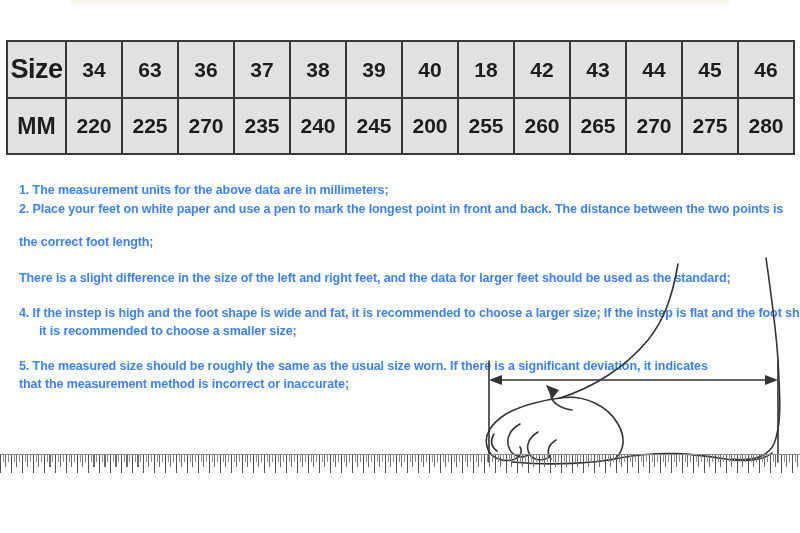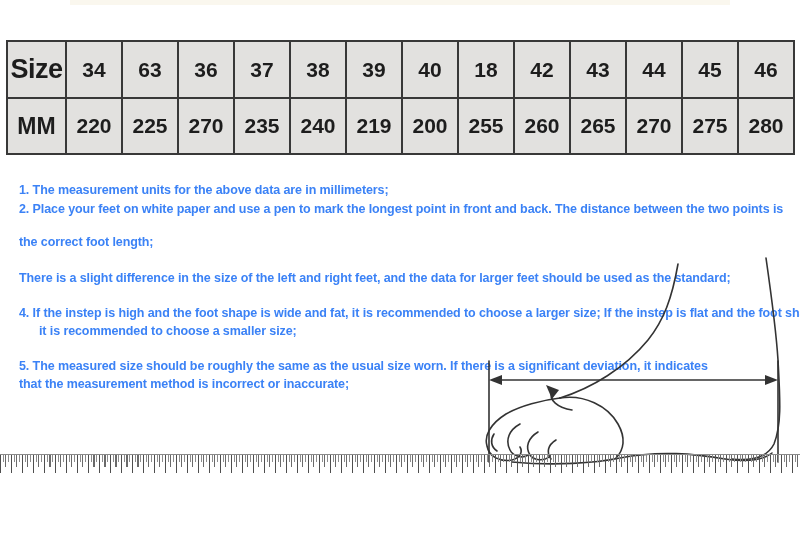--- a/index.html
+++ b/index.html
@@ -102,21 +102,21 @@
       <td class="num-cell">45</td>
       <td class="num-cell">46</td>
     </tr>
     <tr class="row-mm">
       <td class="head-cell mm-head">MM</td>
       <td class="num-cell">220</td>
       <td class="num-cell">225</td>
       <td class="num-cell">270</td>
       <td class="num-cell">235</td>
       <td class="num-cell">240</td>
-      <td class="num-cell">219</td>
+      <td class="num-cell">245</td>
       <td class="num-cell">200</td>
       <td class="num-cell">255</td>
       <td class="num-cell">260</td>
       <td class="num-cell">265</td>
       <td class="num-cell">270</td>
       <td class="num-cell">275</td>
       <td class="num-cell">280</td>
     </tr>
   </tbody>
     </table>

